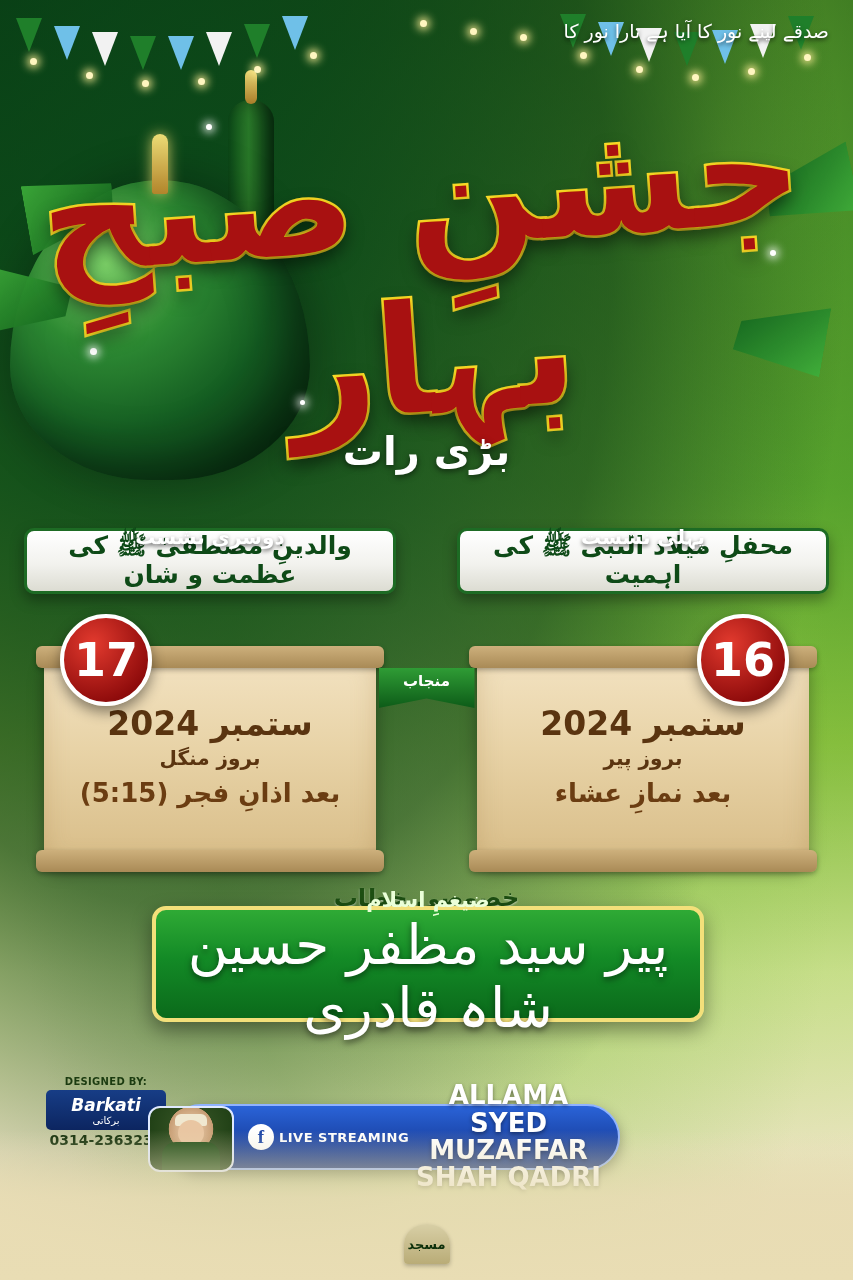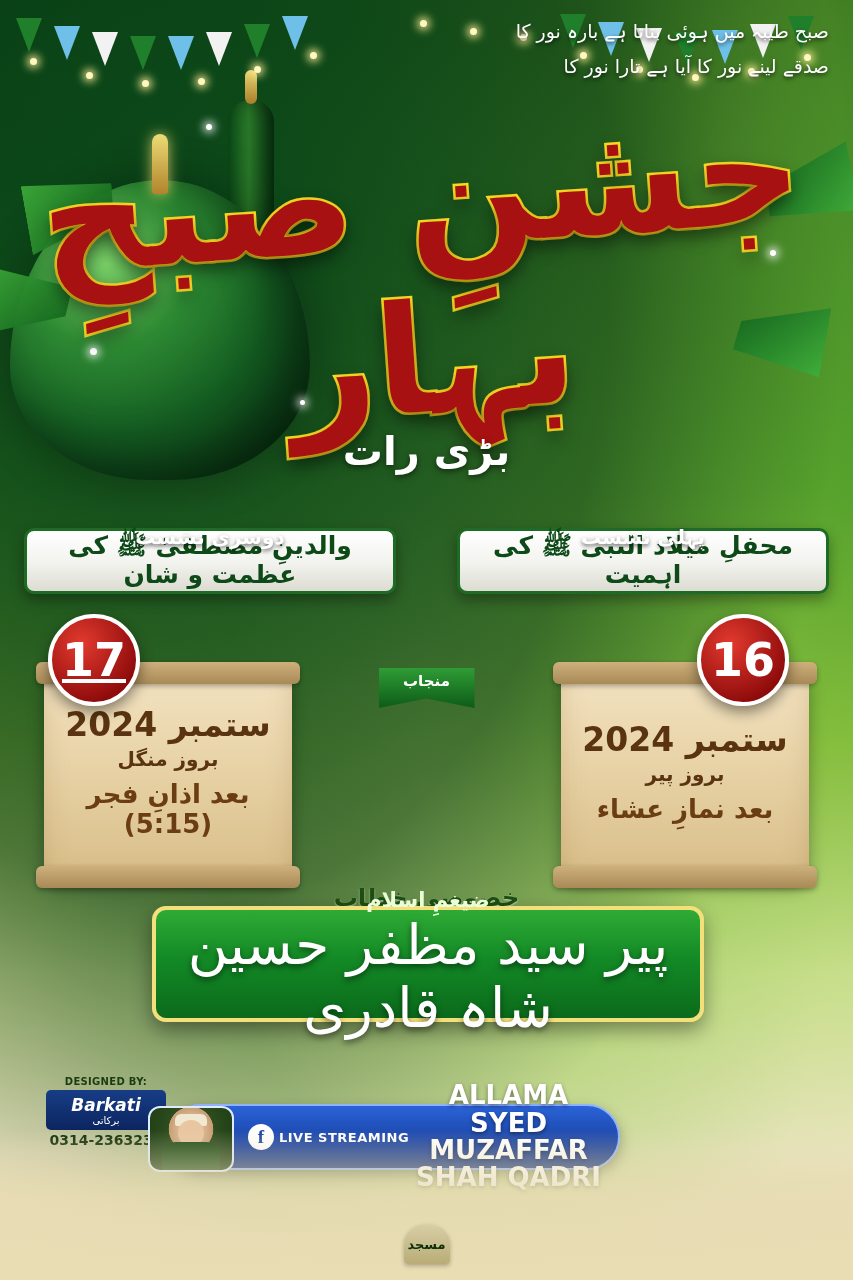--- a/index.html
+++ b/index.html
@@ -127,21 +127,21 @@
   }
   .session-label {
     position: absolute; top: -6px; width: 100%; text-align: center;
     direction: rtl; font-size: 20px; font-weight: bold; color: #ffffff;
     text-shadow: 0 2px 4px rgba(0,0,0,0.6);
   }
 
   
   .dates { position: absolute; top: 630px; left: 0; width: 853px; height: 250px; }
   .scroll {
-    position: absolute; top: 40px; width: 248px; height: 210px;
+    position: absolute; top: 24px; width: 332px; height: 210px;
     background: linear-gradient(180deg, #f3e3c2 0%, #e8d3a7 45%, #d8bd88 100%);
     border-radius: 14px;
     box-shadow: 0 8px 16px rgba(0,0,0,0.35), inset 0 0 24px rgba(150,110,50,0.25);
     direction: rtl;
     padding-left: 24px;
   }
   .scroll:before, .scroll:after {
     content: ""; position: absolute; left: -8px; width: calc(100% + 16px); height: 22px;
     background: linear-gradient(180deg, #cdb07c, #a98a56);
     border-radius: 6px;
@@ -161,21 +161,21 @@
   .scroll-time { font-size: 26px; font-weight: bold; margin-top: 8px; color: #6b3d12; }
   .day-badge {
     position: absolute; top: -16px; width: 92px; height: 92px; border-radius: 50%;
     background: radial-gradient(circle at 35% 30%, #e23a2e, #8e0b0b 75%);
     border: 4px solid #ffffff;
     box-shadow: 0 6px 14px rgba(0,0,0,0.45);
     color: #fff; font-size: 46px; font-weight: bold;
     display: flex; align-items: center; justify-content: center;
   }
   .day-badge.r { right: 64px; }
-  .day-badge.l { left: 48px; text-decoration: underline; }
+  .day-badge.l { left: 60px; }
 
   .center-flag {
     position: absolute; left: 50%; top: 38px; transform: translateX(-50%);
     width: 150px; height: 160px; direction: rtl; text-align: center;
   }
   .center-flag .banner {
     width: 96px; height: 40px; margin: 0 auto;
     background: linear-gradient(180deg, #2f9c35, #0d5b18);
     clip-path: polygon(0 0, 100% 0, 100% 100%, 50% 76%, 0 100%);
     color: #fff; font-size: 15px; font-weight: bold;
@@ -337,21 +337,20 @@
       <div class="bulb" style="left:692px; top:74px;"></div>
       <div class="bulb" style="left:748px; top:68px;"></div>
       <div class="bulb" style="left:804px; top:54px;"></div>
       <div class="bulb" style="left:420px; top:20px;"></div>
       <div class="bulb" style="left:470px; top:28px;"></div>
       <div class="bulb" style="left:520px; top:34px;"></div>
     </div>
   </div>
 
   <div class="couplet">
-    <div>صبح طیبہ میں ہوئی بتاتا ہے بارہ نور کا</div>
     <div>صدقے لینے نور کا آیا ہے تارا نور کا</div>
   </div>
 
   <div class="title-main">جشنِ صبحِ بہار</div>
   <div class="title-sub">بڑی رات</div>
 
   <div class="sessions">
     <div class="session right">
       <div class="session-label">پہلی نشست</div>
       <div class="session-text">محفلِ میلاد النبی ﷺ کی اہمیت</div>

